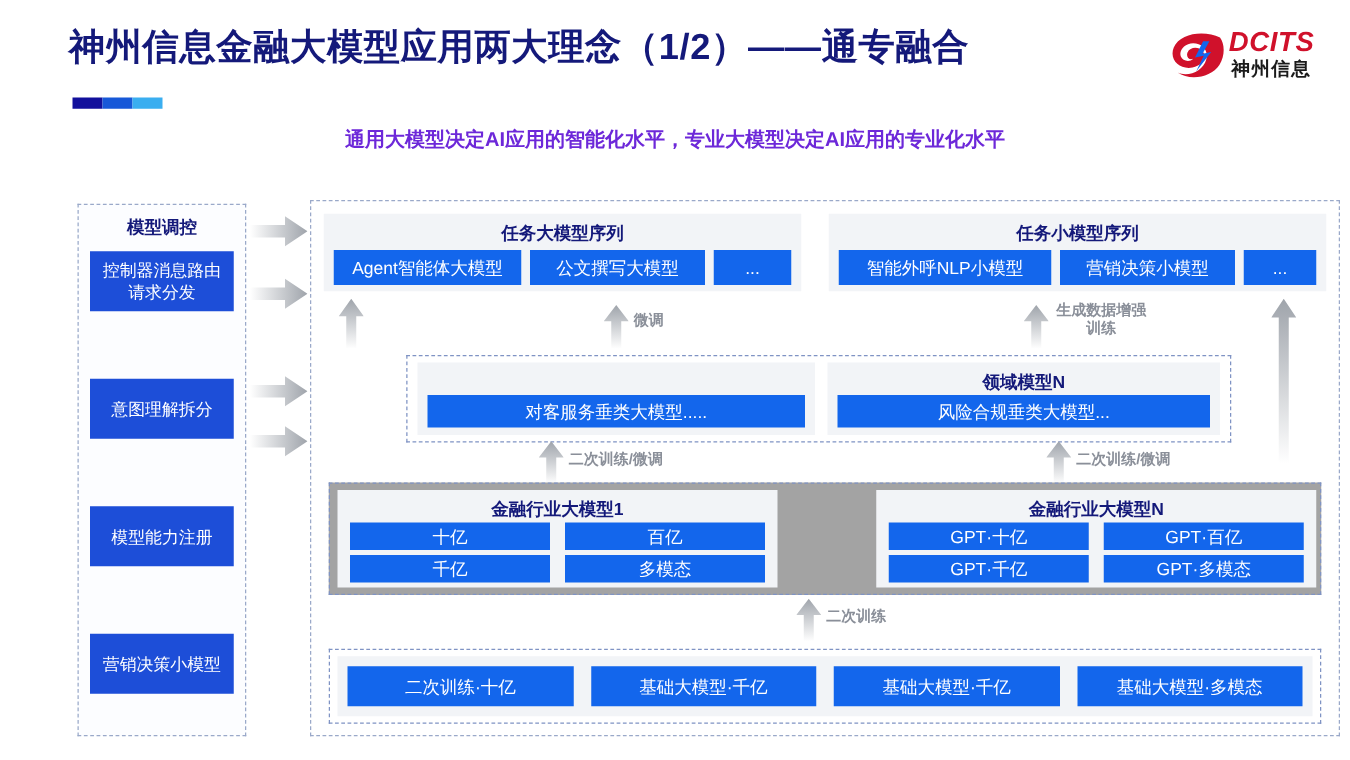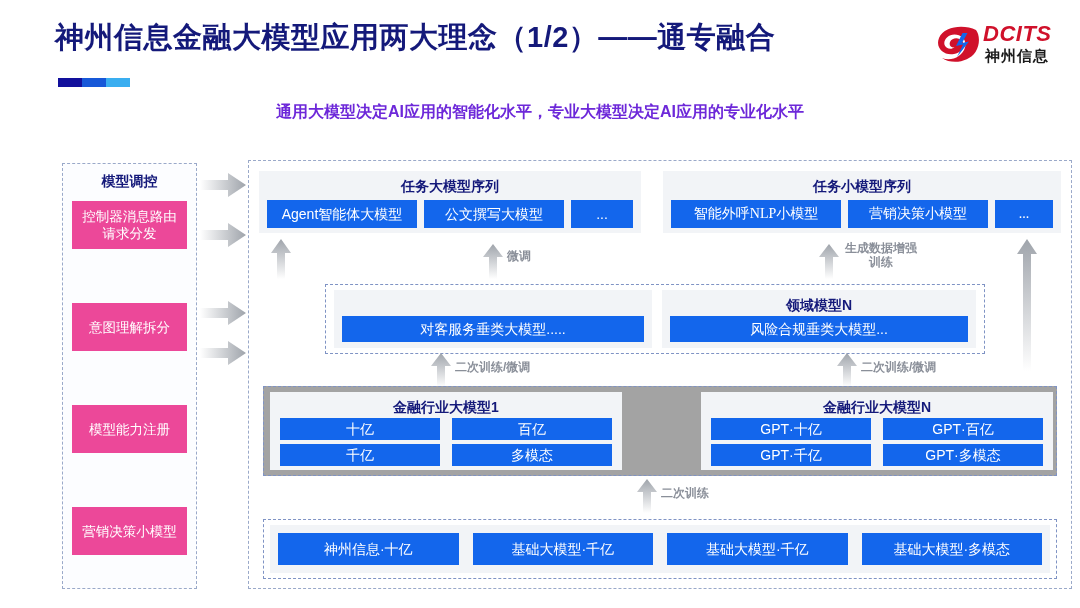--- a/index.html
+++ b/index.html
@@ -46,21 +46,21 @@
   .left-panel{
     position:absolute;left:62px;top:163px;width:133px;height:424px;
     border:1px dashed #9aa9c9;background:#fcfdff;
   }
   .left-title{
     position:absolute;left:0;top:9px;width:100%;text-align:center;
     font-size:14px;font-weight:bold;color:#14197a;
   }
   .left-box{
     position:absolute;left:9px;width:115px;
-    background:#ec4899;color:#fff;
+    background:#1d4ed8;color:#fff;
     display:flex;align-items:center;justify-content:center;text-align:center;
     font-size:13.5px;line-height:17px;font-weight:500;
     padding:0 4px;box-sizing:border-box;
   }
   .lb1{top:37px;height:48px;}
   .lb2{top:139px;height:48px;}
   .lb3{top:241px;height:48px;}
   .lb4{top:343px;height:48px;}
 
   
@@ -85,21 +85,21 @@
     padding-top:7px;box-sizing:border-box;
   }
   .chip{
     background:#1366ec;color:#ffffff;
     display:flex;align-items:center;justify-content:center;text-align:center;
     font-size:14px;line-height:16px;box-sizing:border-box;padding:0 4px;
   }
 
   
   .row1-left{left:10px;top:10px;width:382px;height:62px;}
-  .row1-right{left:414px;top:10px;width:398px;height:62px;font-family:Liberation Serif, serif;}
+  .row1-right{left:414px;top:10px;width:398px;height:62px;}
   .row1-chips{position:absolute;left:8px;right:8px;top:29px;height:28px;display:flex;gap:7px;}
   .row1-chips .chip:nth-child(1){flex:0 0 150px;}
   .row1-chips .chip:nth-child(2){flex:0 0 140px;}
   .row1-chips .chip:nth-child(3){flex:1 1 auto;}
   .row1-right .row1-chips .chip:nth-child(1){flex:0 0 170px;}
   .row1-right .row1-chips .chip:nth-child(2){flex:0 0 140px;}
 
   
   .band2{
     position:absolute;left:76px;top:123px;width:658px;height:68px;
@@ -289,21 +289,21 @@
       </div>
     </div>
 
     <svg class="u-arrow" style="left:388px;top:318px;height:34px;" viewBox="0 0 20 34">
       <path d="M6 34 L6 13 L0 13 L10 0 L20 13 L14 13 L14 34 Z" fill="url(#gv1)"></path>
     </svg>
     <div class="arr-label" style="left:412px;top:325px;">二次训练</div>
 
     <div class="band4">
       <div class="band4-inner">
-        <div class="chip">神州信息·十亿</div>
+        <div class="chip">二次训练·十亿</div>
         <div class="chip">基础大模型·千亿</div>
         <div class="chip">基础大模型·千亿</div>
         <div class="chip">基础大模型·多模态</div>
       </div>
     </div>
 
   </div>
 </div>
 
 </body></html>

